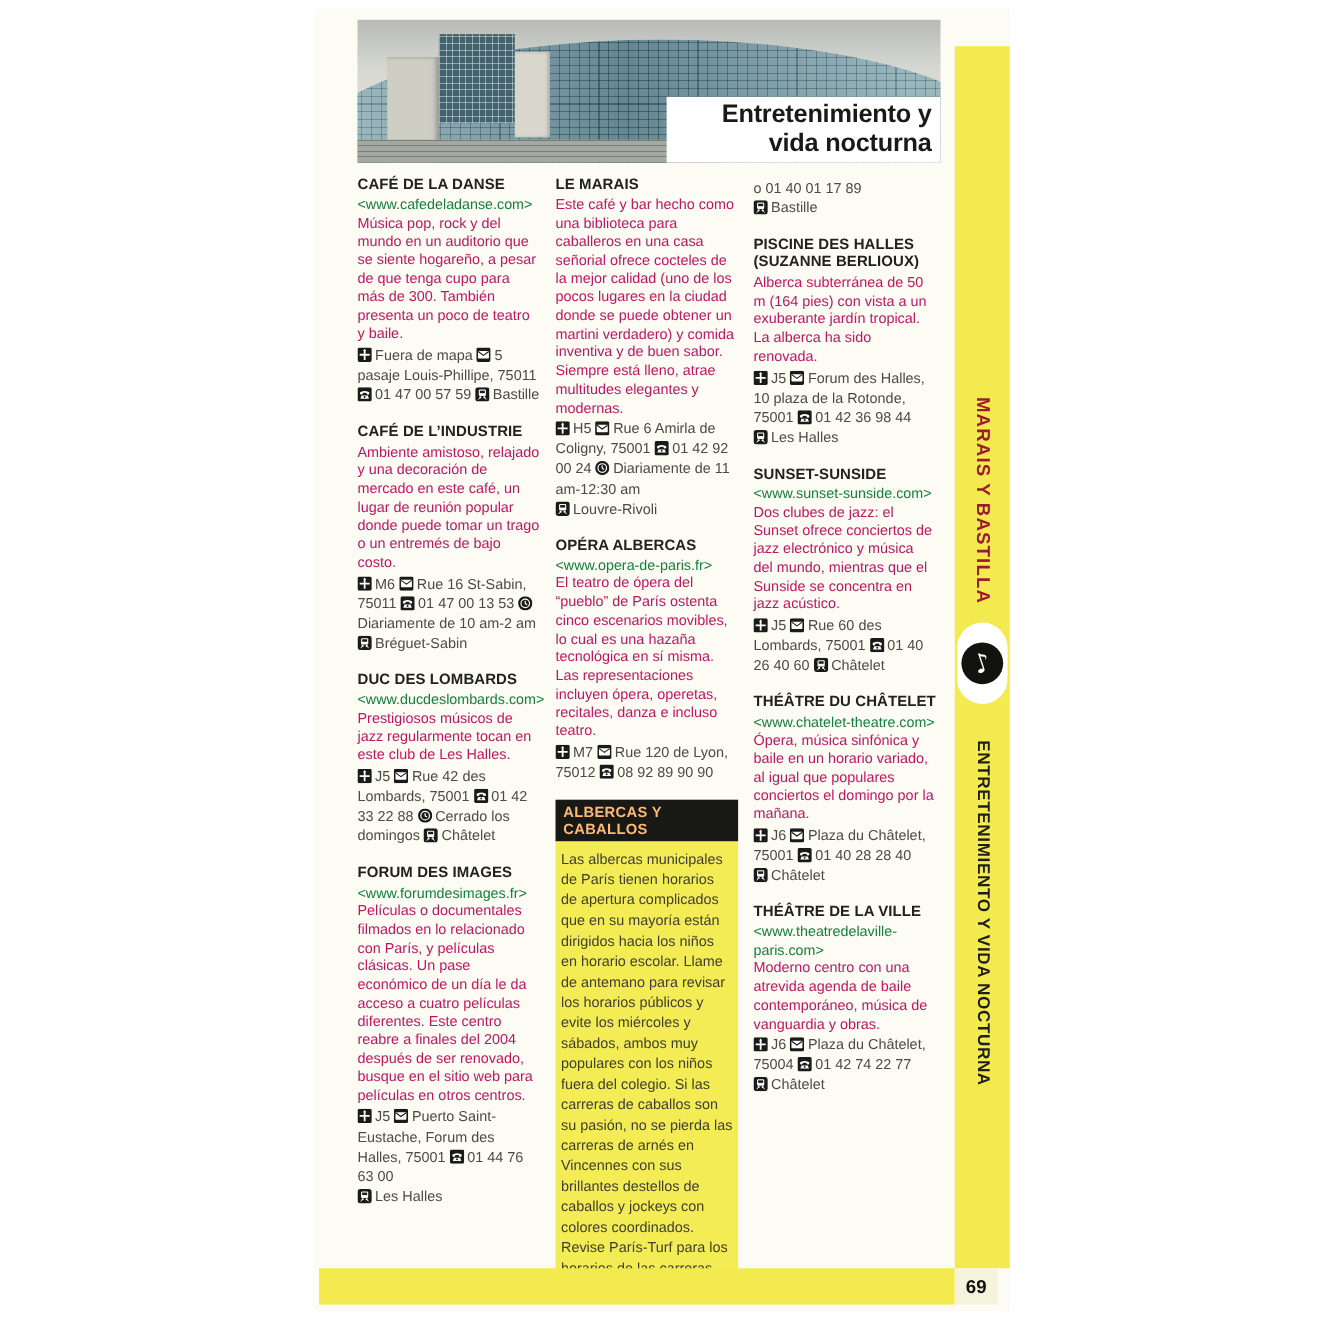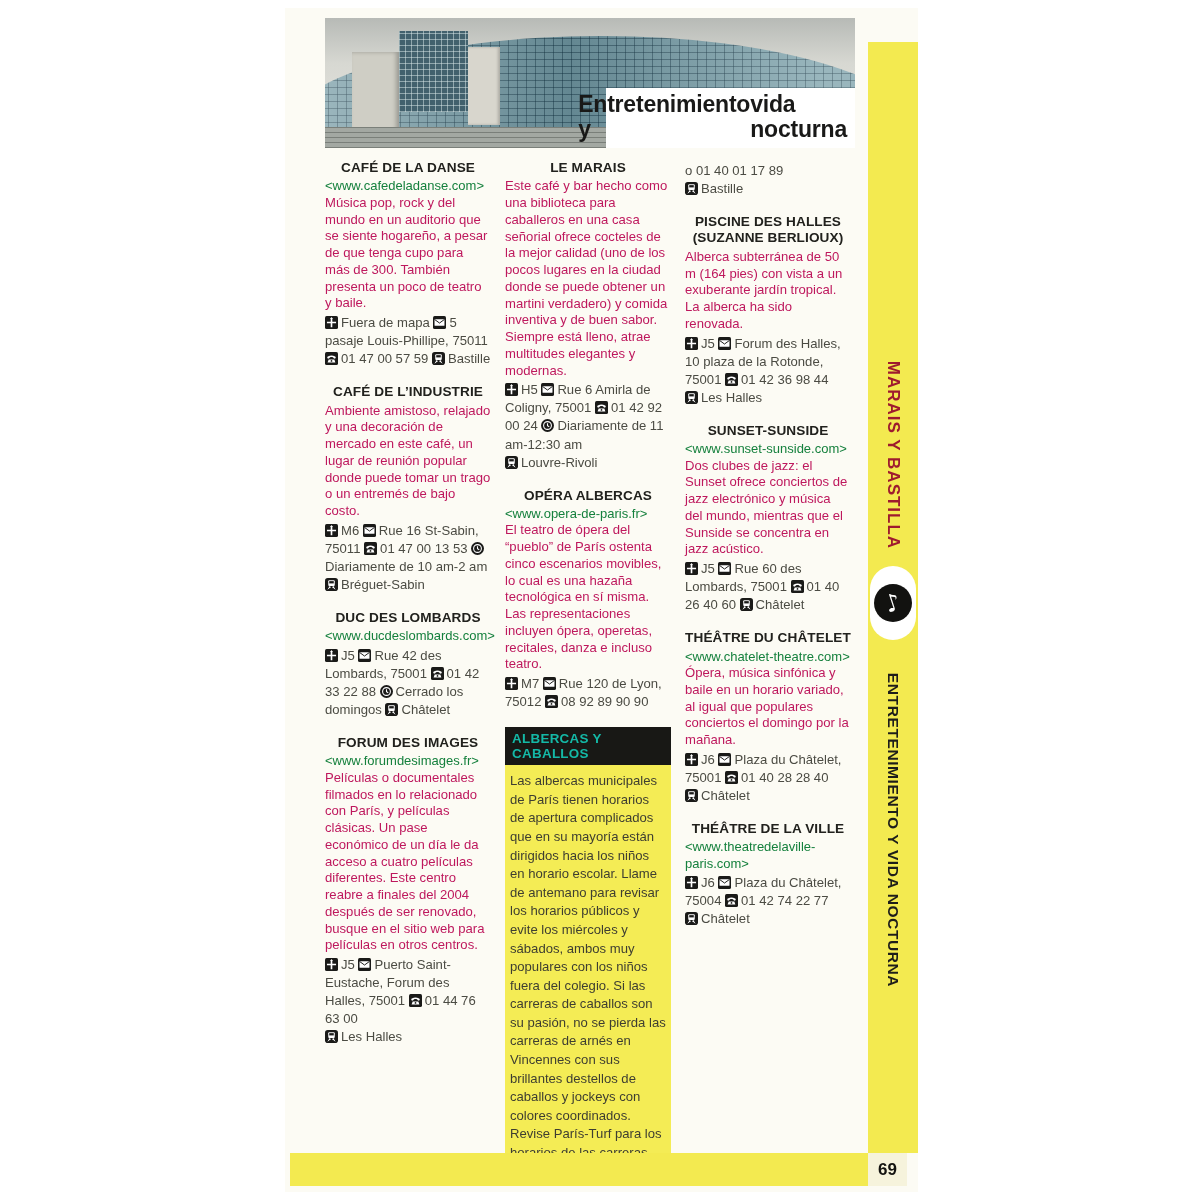--- a/index.html
+++ b/index.html
@@ -21,38 +21,38 @@
            background-image:
              repeating-linear-gradient(0deg, rgba(220,235,235,.5) 0 1px, transparent 1px 6px),
              repeating-linear-gradient(90deg, rgba(220,235,235,.5) 0 1px, transparent 1px 6px); }
   .stone-a { position:absolute; left:5%; top:26%; width:9%; height:80%; background:#cfcec5;
            box-shadow:inset -3px 0 4px rgba(0,0,0,.25); }
   .stone-b { position:absolute; left:27%; top:22%; width:6%; height:60%; background:#d8d6cd;
            box-shadow:inset -2px 0 3px rgba(0,0,0,.2); }
   .base-band { position:absolute; left:0; bottom:0; width:62%; height:16%; background-color:#a3a8a2;
            background-image:repeating-linear-gradient(0deg, rgba(60,65,60,.4) 0 1px, transparent 1px 5px); }
   .title-box { position:absolute; right:0; bottom:0; width:47%; height:60px; background:#ffffff;
-           display:flex; flex-direction:row; justify-content:flex-end; 
+           display:flex; flex-direction:column; justify-content:flex-end; align-items:flex-end;
            padding:4px 8px 6px 0; box-sizing:border-box; }
   .title-box div { font-size:23px; font-weight:bold; line-height:1.1; color:#191918; letter-spacing:-.2px; }
 
   
   .cols { position:absolute; left:325px; top:160px; width:526px; display:flex; gap:14px; }
   .col { width:166px; flex:0 0 166px; }
   .listing { margin:0 0 16px 0; }
-  .l-name { margin:0 0 2px 0; font-size:13.6px; font-weight:bold; color:#21211d; line-height:1.2; letter-spacing:.1px;text-align:center; }
+  .l-name { margin:0 0 2px 0; font-size:13.6px; font-weight:bold; color:#21211d; line-height:1.2; letter-spacing:.1px; }
   .l-url  { font-size:13px; color:#15803d; line-height:1.27; }
   .l-desc { margin:0; font-size:13.1px; color:#be185d; line-height:1.28; }
   .l-info { margin:2px 0 0 0; font-size:13.1px; color:#4b4b43; line-height:1.38; }
   .icon { display:inline-block; width:13px; height:13px; margin-right:3px; vertical-align:-2px; }
   .icon svg { display:block; width:13px; height:13px; }
 
   
   .box { margin-top:6px; }
-  .box-title { background:#181815; color:#14b8a6; font-weight:bold; font-size:13.4px;
+  .box-title { background:#181815; color:#fdba74; font-weight:bold; font-size:13.4px;
                padding:4px 7px 4px 7px; letter-spacing:.3px; }
   .box-body { background:var(--box-yellow,#f4ec55); color:#3e3e31; font-size:13.1px; line-height:1.42;
               padding:7px 5px 10px 5px; }
 
   
   .strip { position:absolute; left:868px; top:42px; width:50px; height:1111px; background:var(--strip-yellow,#f3ea50); }
   .section-label { position:absolute; left:783px; top:432px; width:220px; height:46px;
               display:flex; align-items:center; justify-content:center; transform:rotate(90deg);
               font-size:17px; font-weight:bold; letter-spacing:1px; color:var(--section-red,#9e1b2e); white-space:nowrap; }
   .music-tab { position:absolute; left:870px; top:566px; width:46px; height:74px; background:#ffffff;
@@ -143,20 +143,21 @@
                   <rect x="3.9" y="2.9" width="4.2" height="2.1" fill="#1a1a18"></rect>
                   <circle cx="4.3" cy="8.5" r="0.9" fill="#fff"></circle>
                   <circle cx="7.7" cy="8.5" r="0.9" fill="#fff"></circle>
                   <path d="M2.7 10.4l1.3-1.6M9.3 10.4L8 8.8" stroke="#fff" stroke-width="0.8"></path>
                 </svg></span><span>Bréguet-Sabin</span></span> </p>
   </div>
 
   <div class="listing">
     <h3 class="l-name">DUC DES LOMBARDS</h3>
     <div class="l-url">&lt;www.ducdeslombards.com&gt;</div>
+    <p class="l-desc">Prestigiosos músicos de jazz regularmente tocan en este club de Les Halles.</p>
     <p class="l-info"><span class="seg"><span class="icon"><svg viewBox="0 0 12 12">
                   <rect width="12" height="12" rx="1.5" fill="#1a1a18"></rect>
                   <path d="M6 2v8.4M1.8 6h8.4" stroke="#fff" stroke-width="1.5"></path>
                   <path d="M6 1l1.3 1.8H4.7L6 1z" fill="#fff"></path>
                 </svg></span><span>J5</span></span> <span class="seg"><span class="icon"><svg viewBox="0 0 12 12">
                   <rect width="12" height="12" rx="1.5" fill="#1a1a18"></rect>
                   <rect x="1.4" y="2.9" width="9.2" height="6.2" rx="0.6" fill="#fff"></rect>
                   <path d="M1.6 3.3l4.4 3.2 4.4-3.2" stroke="#1a1a18" stroke-width="0.9" fill="none"></path>
                 </svg></span><span>Rue 42 des Lombards, 75001</span></span> <span class="seg"><span class="icon"><svg viewBox="0 0 12 12">
                   <rect width="12" height="12" rx="1.5" fill="#1a1a18"></rect>
@@ -351,20 +352,21 @@
                   <rect x="3.9" y="2.9" width="4.2" height="2.1" fill="#1a1a18"></rect>
                   <circle cx="4.3" cy="8.5" r="0.9" fill="#fff"></circle>
                   <circle cx="7.7" cy="8.5" r="0.9" fill="#fff"></circle>
                   <path d="M2.7 10.4l1.3-1.6M9.3 10.4L8 8.8" stroke="#fff" stroke-width="0.8"></path>
                 </svg></span><span>Châtelet</span></span> </p>
   </div>
 
   <div class="listing">
     <h3 class="l-name">THÉÂTRE DE LA VILLE</h3>
     <div class="l-url">&lt;www.theatredelaville-paris.com&gt;</div>
+    <p class="l-desc">Moderno centro con una atrevida agenda de baile contemporáneo, música de vanguardia y obras.</p>
     <p class="l-info"><span class="seg"><span class="icon"><svg viewBox="0 0 12 12">
                   <rect width="12" height="12" rx="1.5" fill="#1a1a18"></rect>
                   <path d="M6 2v8.4M1.8 6h8.4" stroke="#fff" stroke-width="1.5"></path>
                   <path d="M6 1l1.3 1.8H4.7L6 1z" fill="#fff"></path>
                 </svg></span><span>J6</span></span> <span class="seg"><span class="icon"><svg viewBox="0 0 12 12">
                   <rect width="12" height="12" rx="1.5" fill="#1a1a18"></rect>
                   <rect x="1.4" y="2.9" width="9.2" height="6.2" rx="0.6" fill="#fff"></rect>
                   <path d="M1.6 3.3l4.4 3.2 4.4-3.2" stroke="#1a1a18" stroke-width="0.9" fill="none"></path>
                 </svg></span><span>Plaza du Châtelet, 75004</span></span> <span class="seg"><span class="icon"><svg viewBox="0 0 12 12">
                   <rect width="12" height="12" rx="1.5" fill="#1a1a18"></rect>

